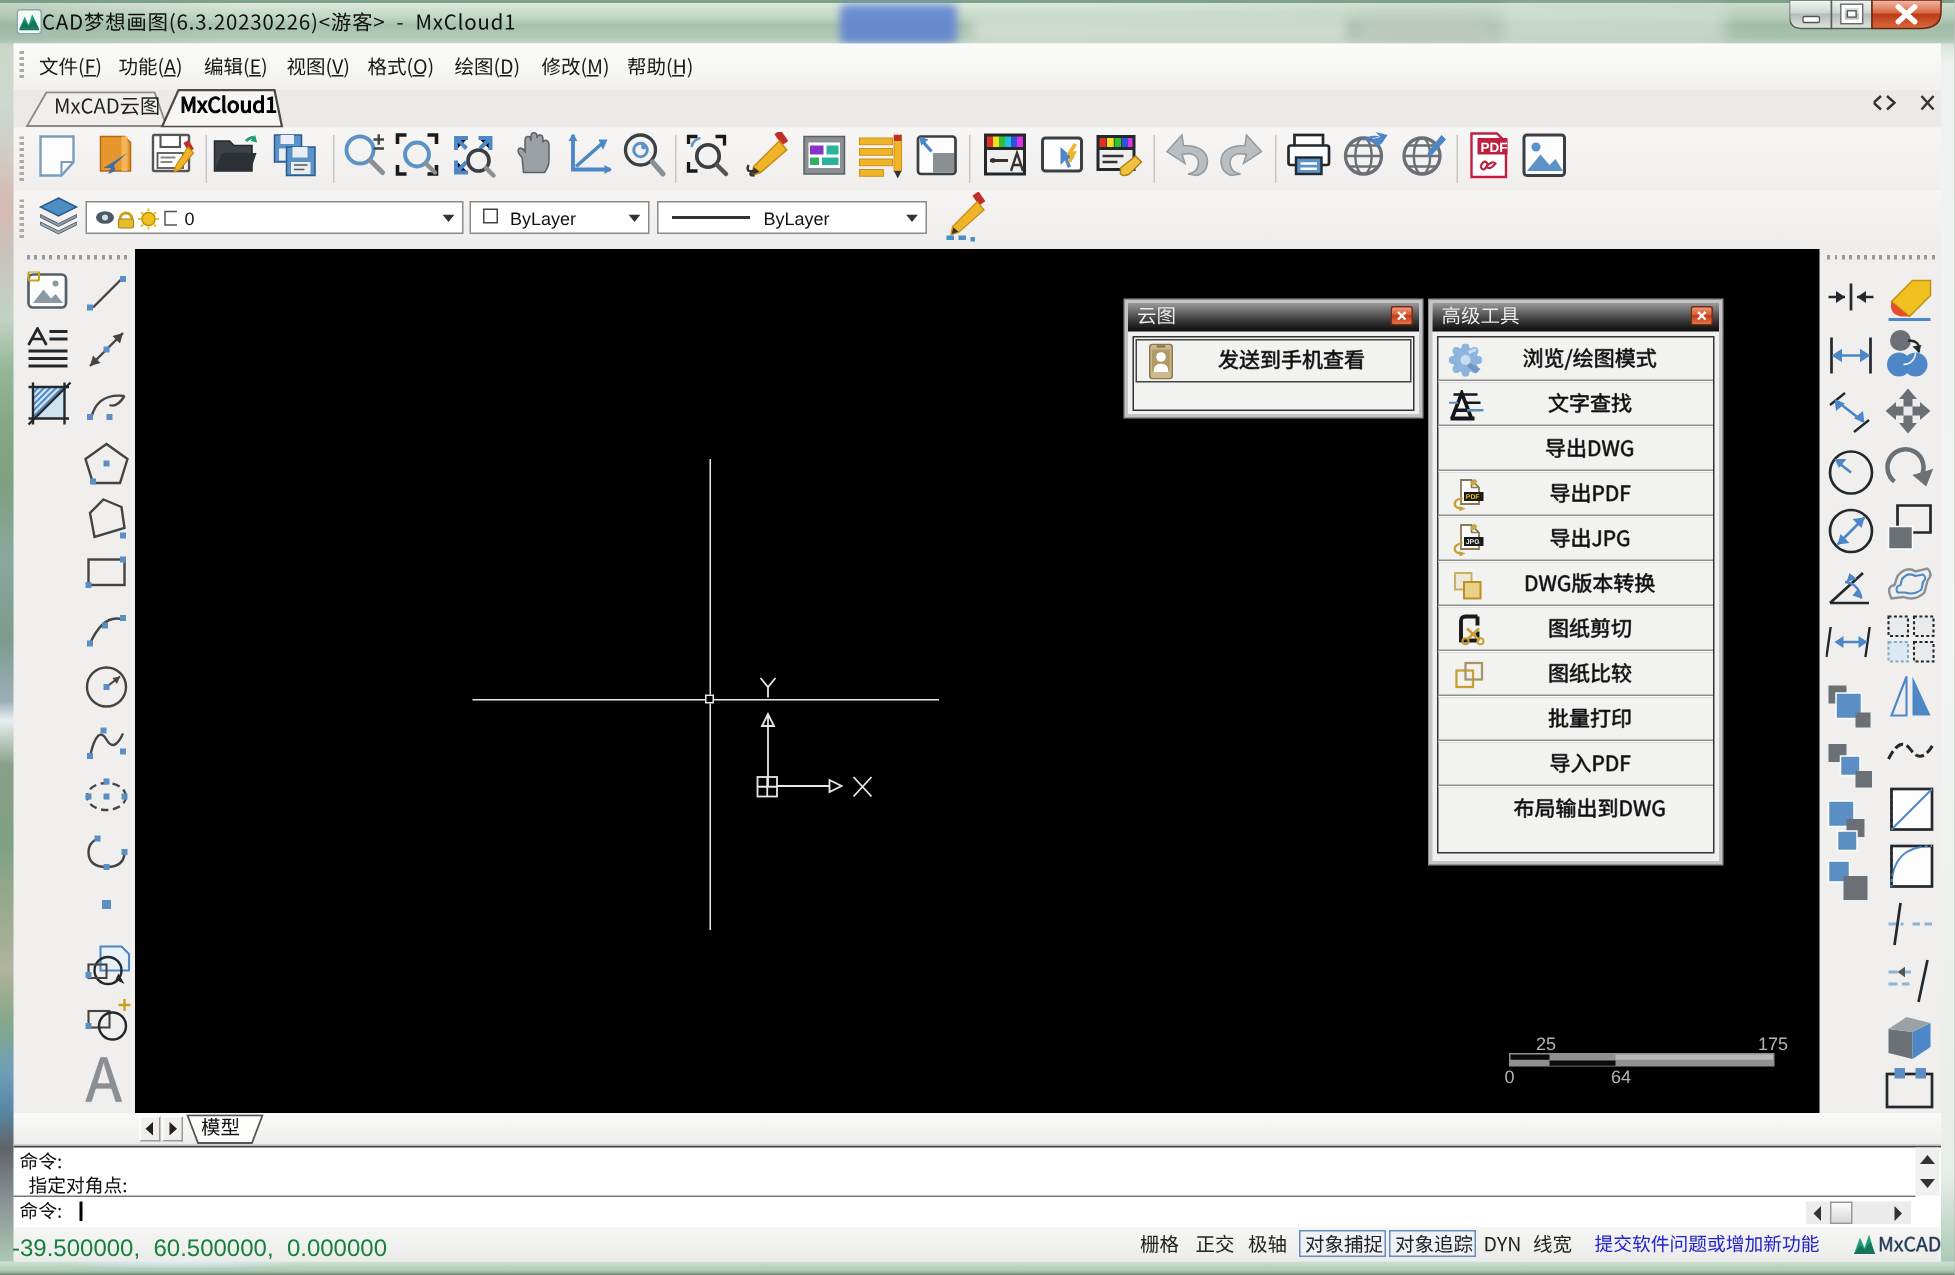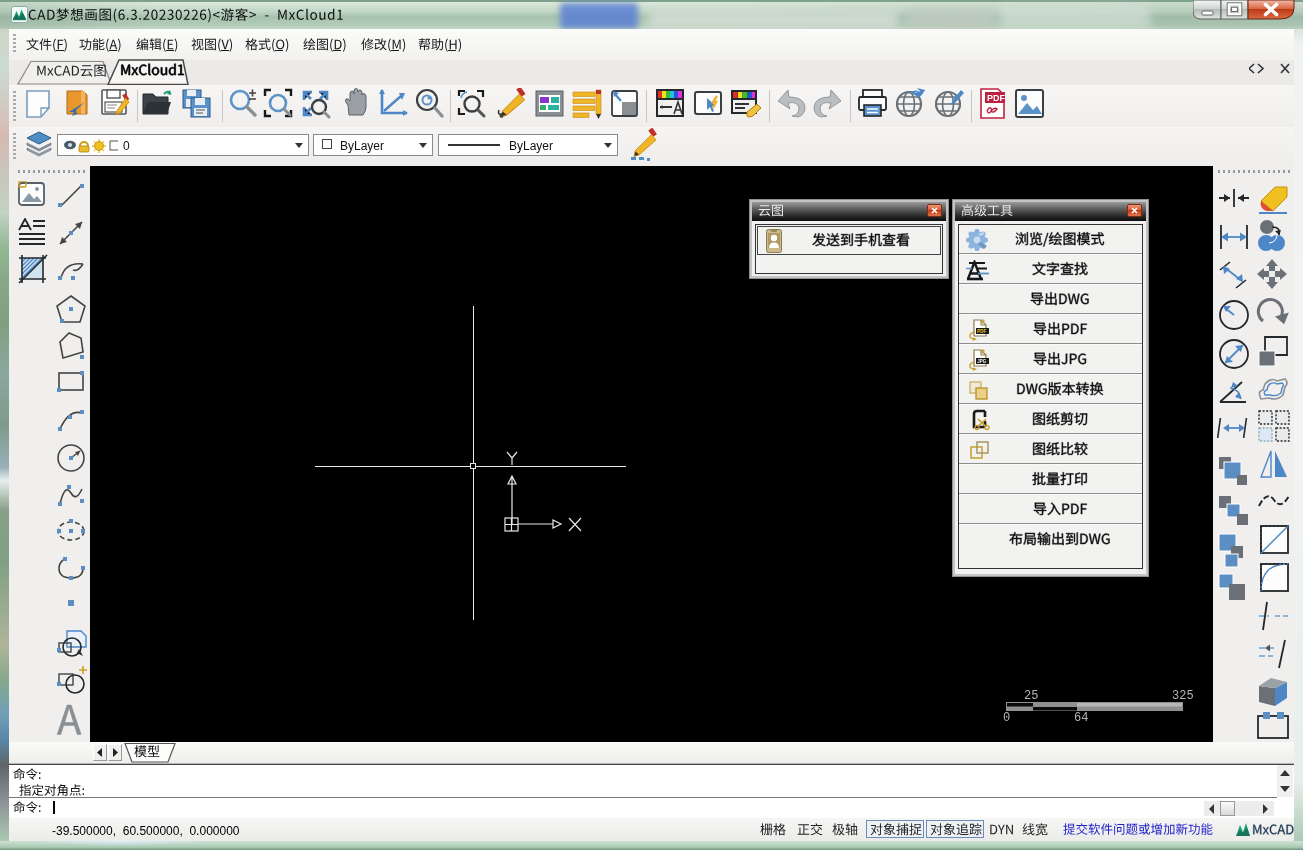--- a/index.html
+++ b/index.html
@@ -1,20 +1,20 @@
 <!DOCTYPE html>
 <html><head><meta charset="utf-8">
 <style>
 * { margin:0; padding:0; box-sizing:border-box; }
 html,body { width:1303px; height:850px; overflow:hidden; background:#f0efed; }
 body { font-family:"Liberation Sans", sans-serif; }
 #win { position:absolute; left:0; top:0; width:1303px; height:850px; }
 .ls { position:absolute; font-size:12px; color:#111; font-family:"Liberation Sans",sans-serif; }
-.lt { position:absolute; font-size:12px; font-family:Liberation Mono, monospace; }
-.st { position:absolute; font-size:12px; color:#000000; font-family:"Liberation Sans",sans-serif; white-space:pre;margin-left:44px; }
+.lt { position:absolute; font-size:12px; font-family:Liberation Sans, sans-serif; }
+.st { position:absolute; font-size:16px; color:#15803d; font-family:"Liberation Sans",sans-serif; white-space:pre; }
 svg { display:block; }
 </style></head>
 <body>
 <svg width="0" height="0" style="position:absolute">
     <defs>
       <linearGradient id="closeg" x1="0" y1="0" x2="0" y2="1">
         <stop offset="0" stop-color="#f0a080"></stop>
         <stop offset="0.45" stop-color="#d85a30"></stop>
         <stop offset="0.5" stop-color="#c03a18"></stop>
         <stop offset="1" stop-color="#e87a50"></stop>
@@ -578,21 +578,21 @@
     <div style="position:absolute;left:470px;top:463px;width:6px;height:6px;border:1px solid #e8e8e8;background:#000"></div>
     <svg style="position:absolute;left:495px;top:448px" width="95" height="90" fill="none" stroke="#e8e8e8" stroke-width="1.2">
 <path d="M12 4 L17 10 L22 4 M17 10 V17"></path>
 <path d="M17 28 V76 M17 28 L13 36 L21 36 Z M13 36 h8"></path>
 <rect x="10" y="70" width="13" height="13"></rect>
       <path d="M16.5 70 V83 M10 76.5 H23"></path>
 <path d="M23 76 H58 M58 72 L66 76 L58 80 Z M58 72 V80"></path>
 <path d="M74 70 L86 83 M86 70 L74 83"></path>
 </svg>
     <div class="lt" style="left:1024px;top:689px;color:#b4b4b4">25</div>
-    <div class="lt" style="left:1172px;top:689px;color:#b4b4b4">325</div>
+    <div class="lt" style="left:1172px;top:689px;color:#b4b4b4">175</div>
     <div class="lt" style="left:1003px;top:711px;color:#b4b4b4">0</div>
     <div class="lt" style="left:1074px;top:711px;color:#b4b4b4">64</div>
     <svg style="position:absolute;left:1006px;top:702px" width="178" height="10">
 <rect x="0" y="0" width="177" height="9" fill="#909090"></rect>
 <rect x="1" y="1" width="26" height="3.5" fill="#0a0a0a"></rect>
 <rect x="27" y="5" width="44" height="3.5" fill="#0a0a0a"></rect>
 <rect x="71" y="1" width="105" height="3.5" fill="#b8b8b8"></rect>
 </svg>
     <svg style="position:absolute;left:17px;top:181px" width="31" height="30">
       <rect x="2" y="2" width="25" height="22" rx="3" fill="#fdfdfd" stroke="#55606a" stroke-width="1.8"></rect>

